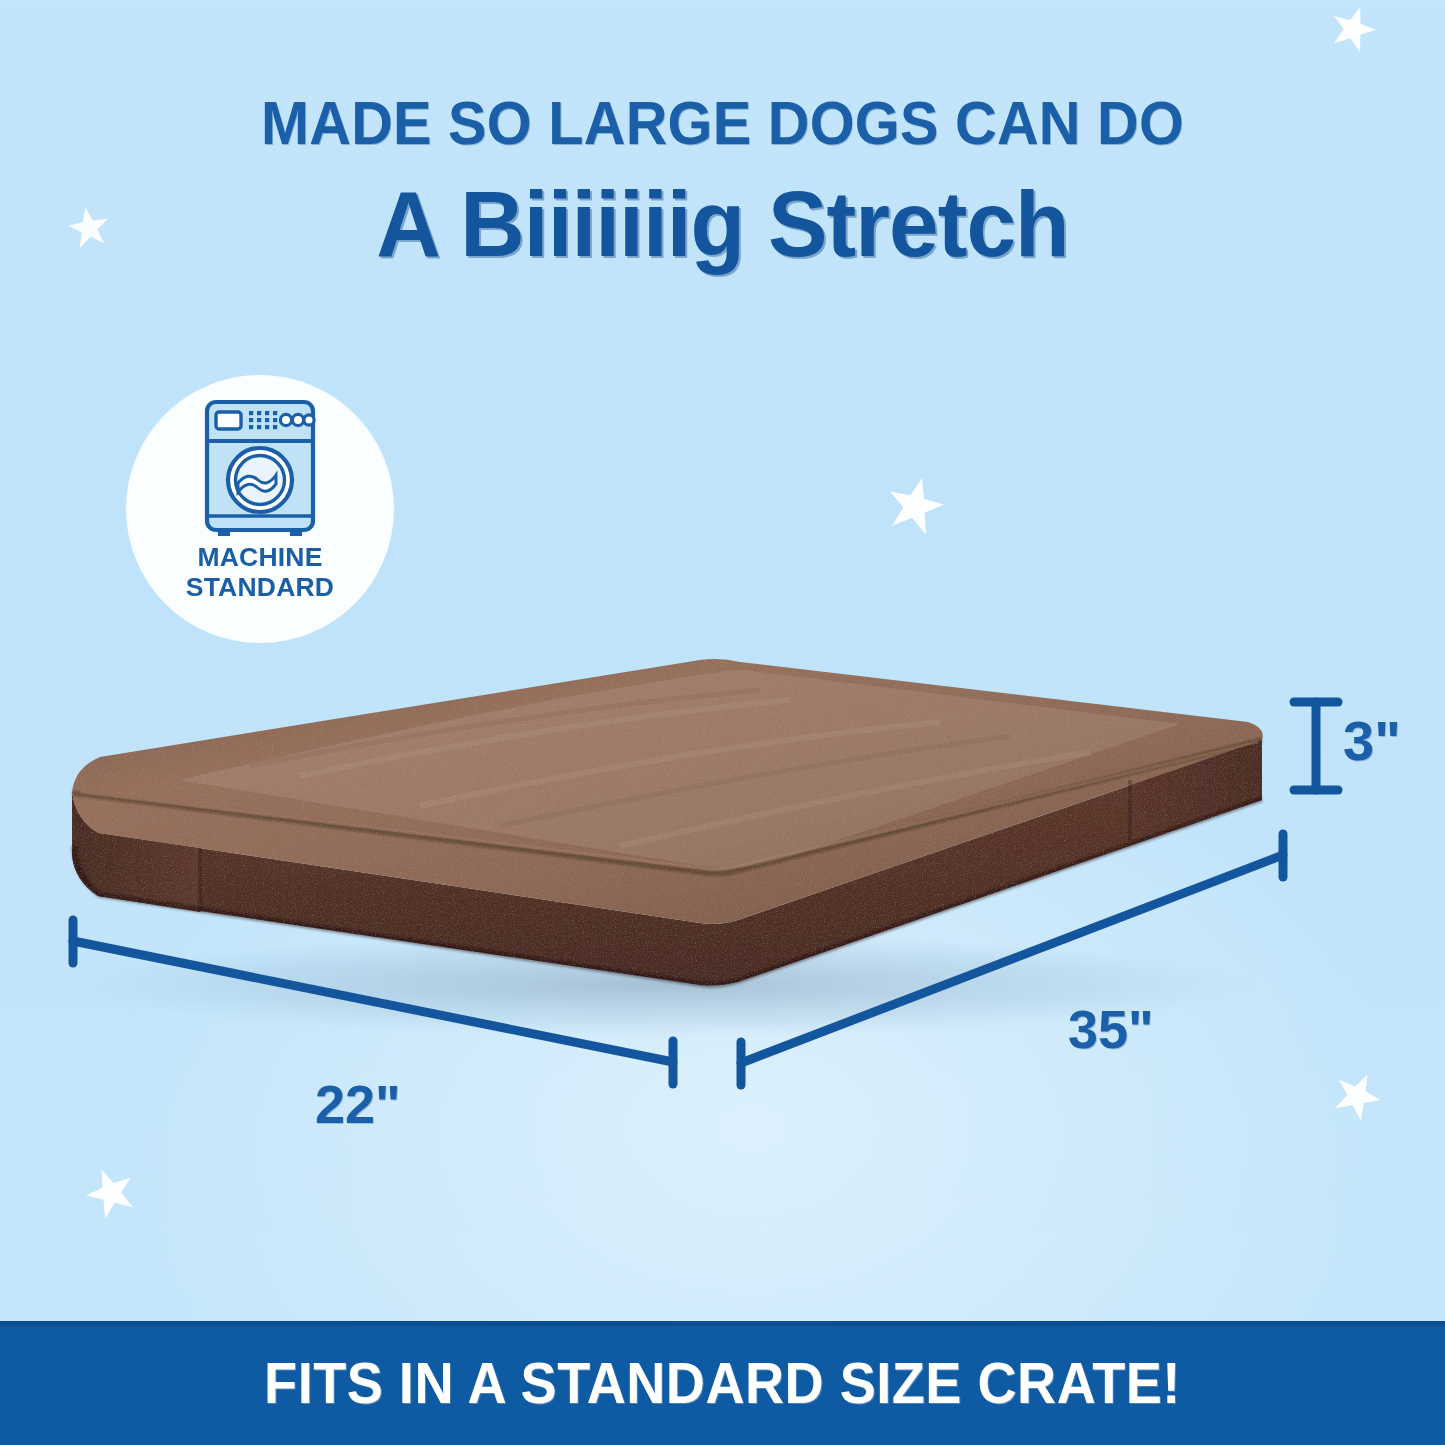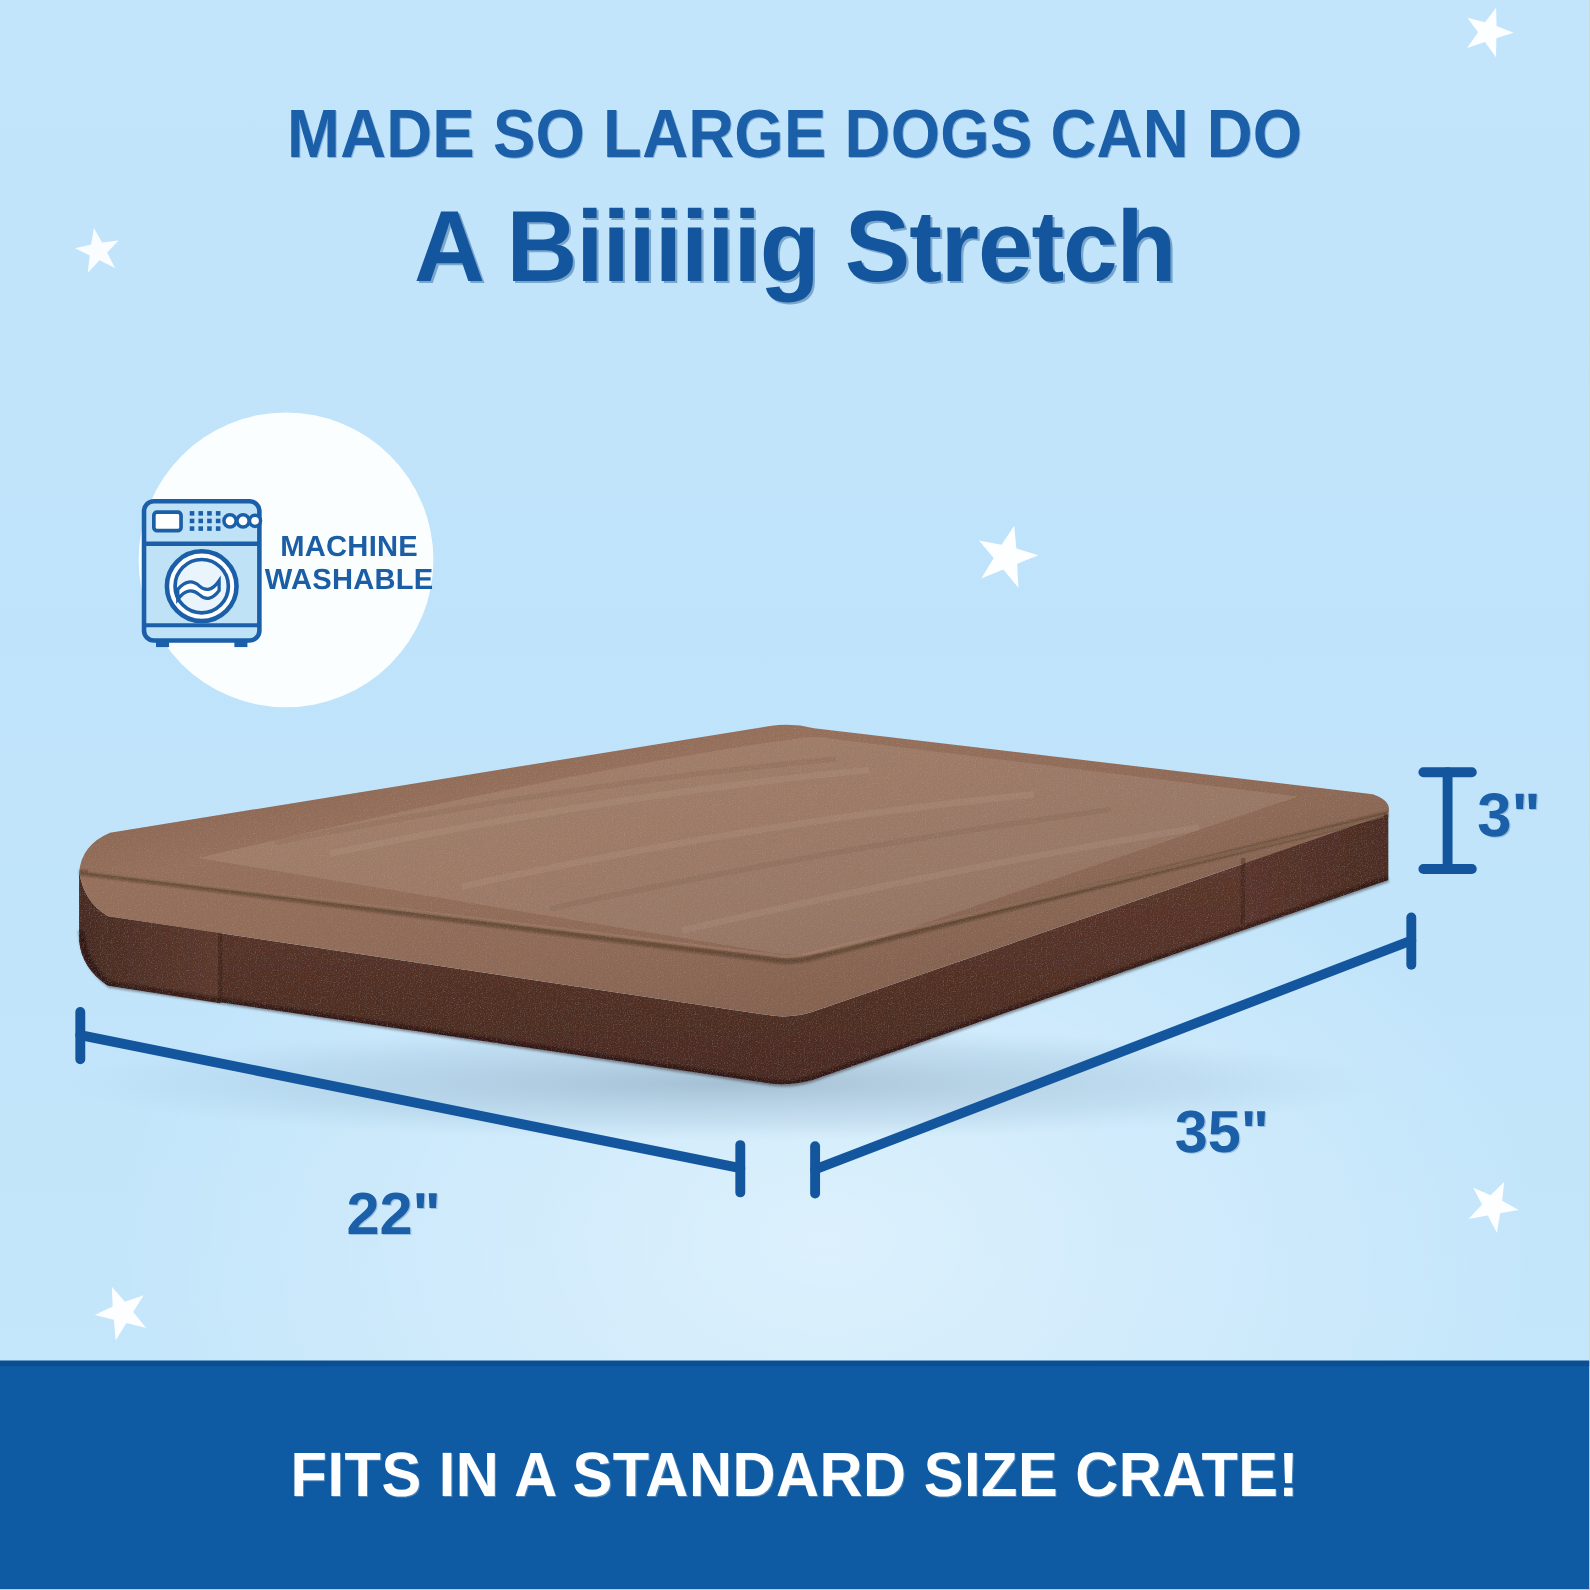--- a/index.html
+++ b/index.html
@@ -65,21 +65,21 @@
   
   .badge {
     position: absolute;
     left: 126px;
     top: 375px;
     width: 268px;
     height: 268px;
     border-radius: 50%;
     background: #fbfeff;
     display: flex;
-    flex-direction: row;
+    flex-direction: column;
     align-items: center;
     justify-content: flex-start;
     box-shadow: 0 0 0 0 rgba(0,0,0,0);
   }
   .badge-icon {
     margin-top: 22px;
     width: 116px;
     height: 140px;
   }
   .badge-text {
@@ -114,21 +114,21 @@
   .dim-3  { left: 1343px; top: 713px;  font-size: 56px; }
   .dim-35 { left: 1068px; top: 1002px; font-size: 54px; }
   .dim-22 { left: 315px;  top: 1077px; font-size: 54px; }
 
   
   .banner {
     position: absolute;
     left: 0;
     bottom: 0;
     width: 100%;
-    height: 208px;
+    height: 124px;
     background: #0f5ba3;
     display: flex;
     align-items: center;
     justify-content: center;
   }
   .banner-edge {
     position: absolute;
     left: 0;
     top: 0;
     width: 100%;
@@ -195,21 +195,21 @@
 
       <path d="M36 86 q10 -12 20 -3 q9 8 18 -5 l0 9 q-9 12 -18 4 q-10 -9 -20 4 z" fill="#ffffff" stroke="#1a5fa8" stroke-width="3"></path>
 
       <line x1="5" y1="119" x2="111" y2="119" stroke="#1a5fa8" stroke-width="3.6"></line>
 
       <rect x="16" y="133" width="12" height="6" fill="#1a5fa8"></rect>
       <rect x="88" y="133" width="12" height="6" fill="#1a5fa8"></rect>
     </svg>
     <div class="badge-text">
       <div>MACHINE</div>
-      <div>WASHABLE</div>
+      <div>STANDARD</div>
     </div>
   </div>
 
   <svg class="product" viewBox="0 0 1445 1445">
     <defs>
       <linearGradient id="topFace" x1="0" y1="0" x2="1" y2="1">
         <stop offset="0%" stop-color="#7d5b49"></stop>
         <stop offset="28%" stop-color="#96705b"></stop>
         <stop offset="58%" stop-color="#8e6a57"></stop>
         <stop offset="100%" stop-color="#7a5846"></stop>

